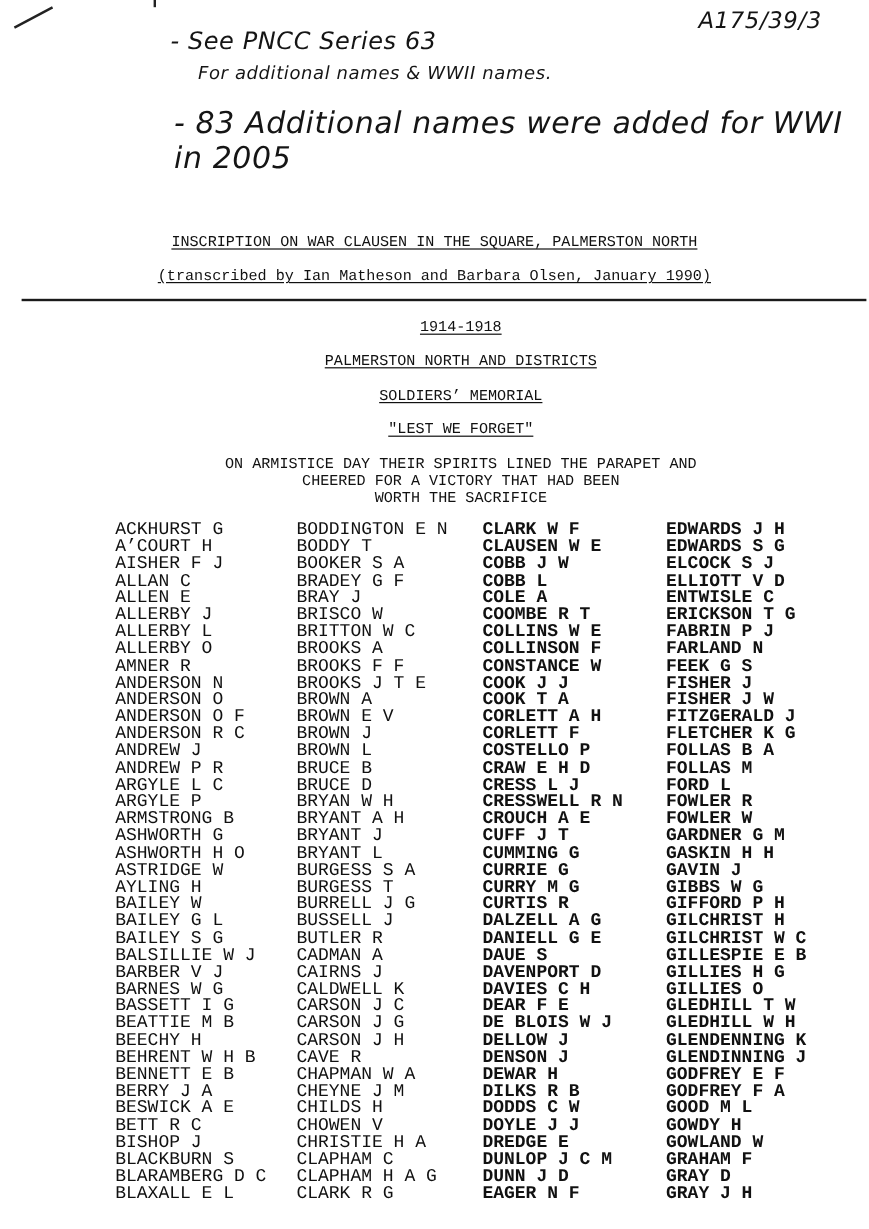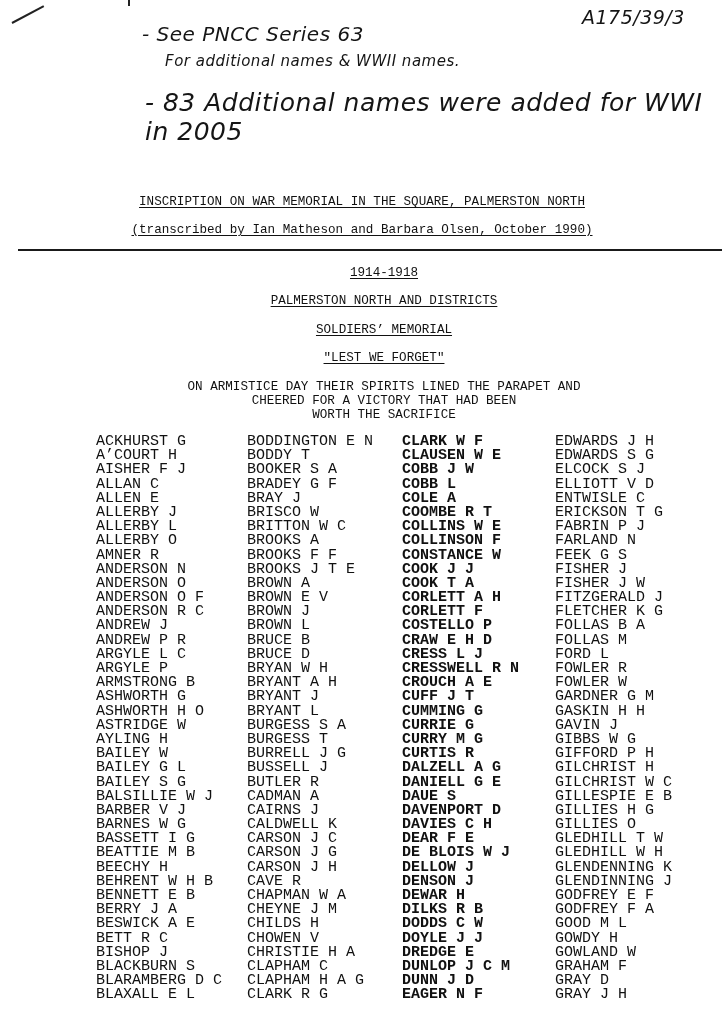--- a/index.html
+++ b/index.html
@@ -16,37 +16,37 @@
     .u { text-decoration: underline; text-underline-offset: 2px; }
     #title { top: 195px; left: 26px; width: 724px; }
     #subtitle { top: 223px; left: 25px; }
     #rule { position: absolute; left: 18px; width: 704px; top: 249px; height: 2px; background: #1a1a1a; }
     #years { top: 266px; }
     #region { top: 294px; }
     #memorial { top: 323px; }
     #motto { top: 351px; }
     #verse { top: 380px; line-height: 14px; }
     .col { position: absolute; top: 435px; font-size: 15px; line-height: 14.2px; white-space: pre; }
-    #c1 { left: 96px; } #c2 { left: 247px; } #c3 { left: 402px; font-weight: bold; } #c4 { left: 555px; }
+    #c1 { left: 96px; } #c2 { left: 247px; } #c3 { left: 402px; font-weight: bold; } #c4 { left: 555px; font-weight: bold; }
     .name { display: block; height: 14.2px; }
   </style>
 </head>
 <body>
 
 <div>
   <div class="hand-slash"></div>
   <div class="hand-tick"></div>
   <div class="hand" id="ref">A175/39/3</div>
   <div class="hand" id="note1">- See PNCC Series 63</div>
   <div class="hand" id="note2">For additional names &amp; WWII names.</div>
   <div class="hand" id="note3">- 83 Additional names were added for WWI in 2005</div>
 </div>
 
-<div class="center mono u" id="title" style="left:0;">INSCRIPTION ON WAR MEMORIAL IN THE SQUARE, PALMERSTON NORTH</div>
-<div class="center mono u" id="subtitle" style="left:0;">(transcribed by Ian Matheson and Barbara Olsen, October 1990)</div>
+<div class="center mono u" id="title" style="left:0;">INSCRIPTION ON WAR CLAUSEN IN THE SQUARE, PALMERSTON NORTH</div>
+<div class="center mono u" id="subtitle" style="left:0;">(transcribed by Ian Matheson and Barbara Olsen, January 1990)</div>
 <div id="rule"></div>
 
 <div class="center mono u" id="years" style="left:22px;">1914-1918</div>
 <div class="center mono u" id="region" style="left:22px;">PALMERSTON NORTH AND DISTRICTS</div>
 <div class="center mono u" id="memorial" style="left:22px;">SOLDIERS’ MEMORIAL</div>
 <div class="center mono u" id="motto" style="left:22px;">"LEST WE FORGET"</div>
 <div class="center mono" id="verse" style="left:22px;">
   <div>ON ARMISTICE DAY THEIR SPIRITS LINED THE PARAPET AND</div>
   <div>CHEERED FOR A VICTORY THAT HAD BEEN</div>
   <div>WORTH THE SACRIFICE</div>

